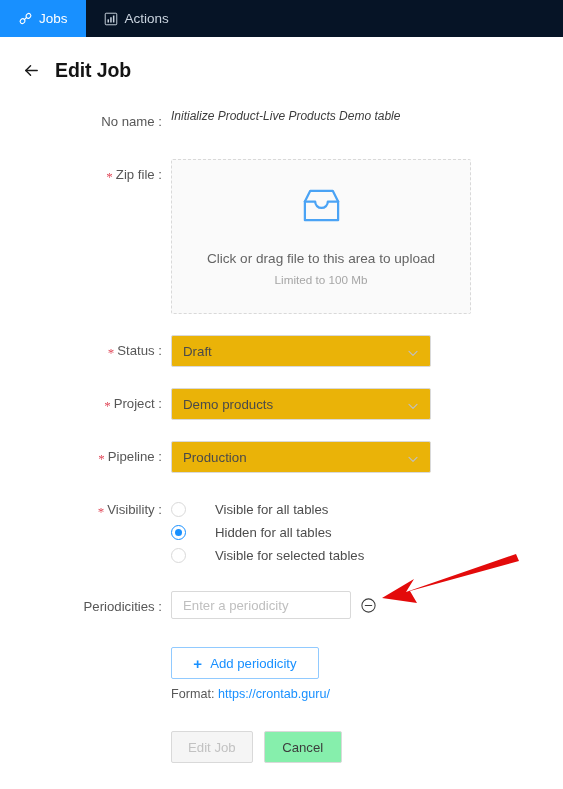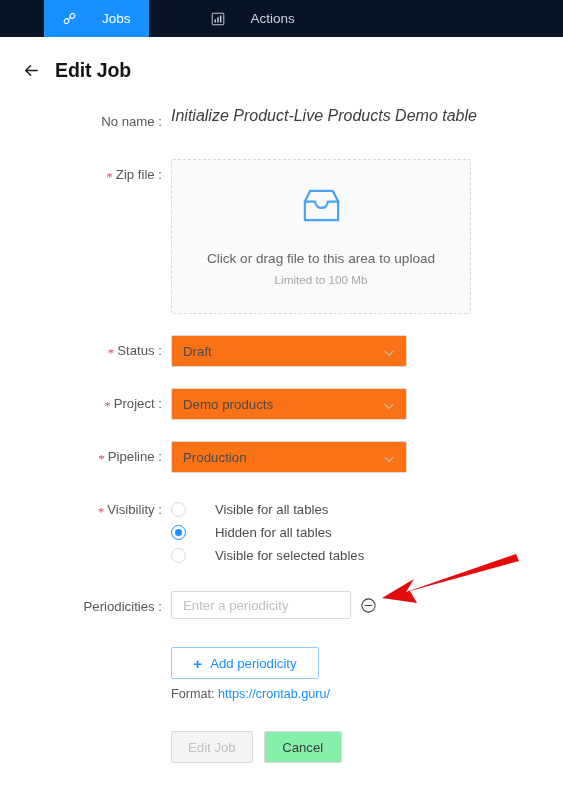--- a/index.html
+++ b/index.html
@@ -14,27 +14,26 @@
   
   .topnav {
     height: 37px;
     background: #061426;
     display: flex;
     align-items: stretch;
   }
   .nav-tab {
     display: flex;
     align-items: center;
-    gap: 25px;
+    gap: 6px;
     padding: 0 18px;
     color: #c9d3de;
     font-size: 13.5px;
     cursor: pointer;
     user-select: none;
-    margin-left: 44px;
   }
   .nav-tab.active {
     background: #1890ff;
     color: #ffffff;
   }
   .nav-tab .nav-ico {
     display: flex;
     align-items: center;
     justify-content: center;
     width: 15px; height: 15px;
@@ -84,21 +83,21 @@
     font-family: "Liberation Serif", serif;
     font-size: 13px;
     margin-right: 3px;
     position: relative;
     top: 2px;
   }
   .ctrl { flex: 1 1 auto; }
 
   .static-val {
     font-style: italic;
-    font-size: 16px;
+    font-size: 12px;
     color: #3d3d3d;
     line-height: 20px;
     padding-top: 0px;
   }
 
   
   .upload {
     width: 300px;
     height: 155px;
     background: #fafafa;
@@ -116,25 +115,25 @@
     color: #646464;
     margin-bottom: 7px;
   }
   .upload .up-sub {
     font-size: 11.7px;
     color: #a6a6a6;
   }
 
   
   .select {
-    width: 236px;
+    width: 260px;
     height: 32px;
     border: 1px solid #d9d9d9;
     border-radius: 2px;
-    background: #f97316;
+    background: #eab308;
     display: flex;
     align-items: center;
     padding: 0 11px;
     cursor: pointer;
     position: relative;
   }
   .select .sel-val {
     font-size: 13.3px;
     color: #4a4a4a;
     flex: 1 1 auto;

